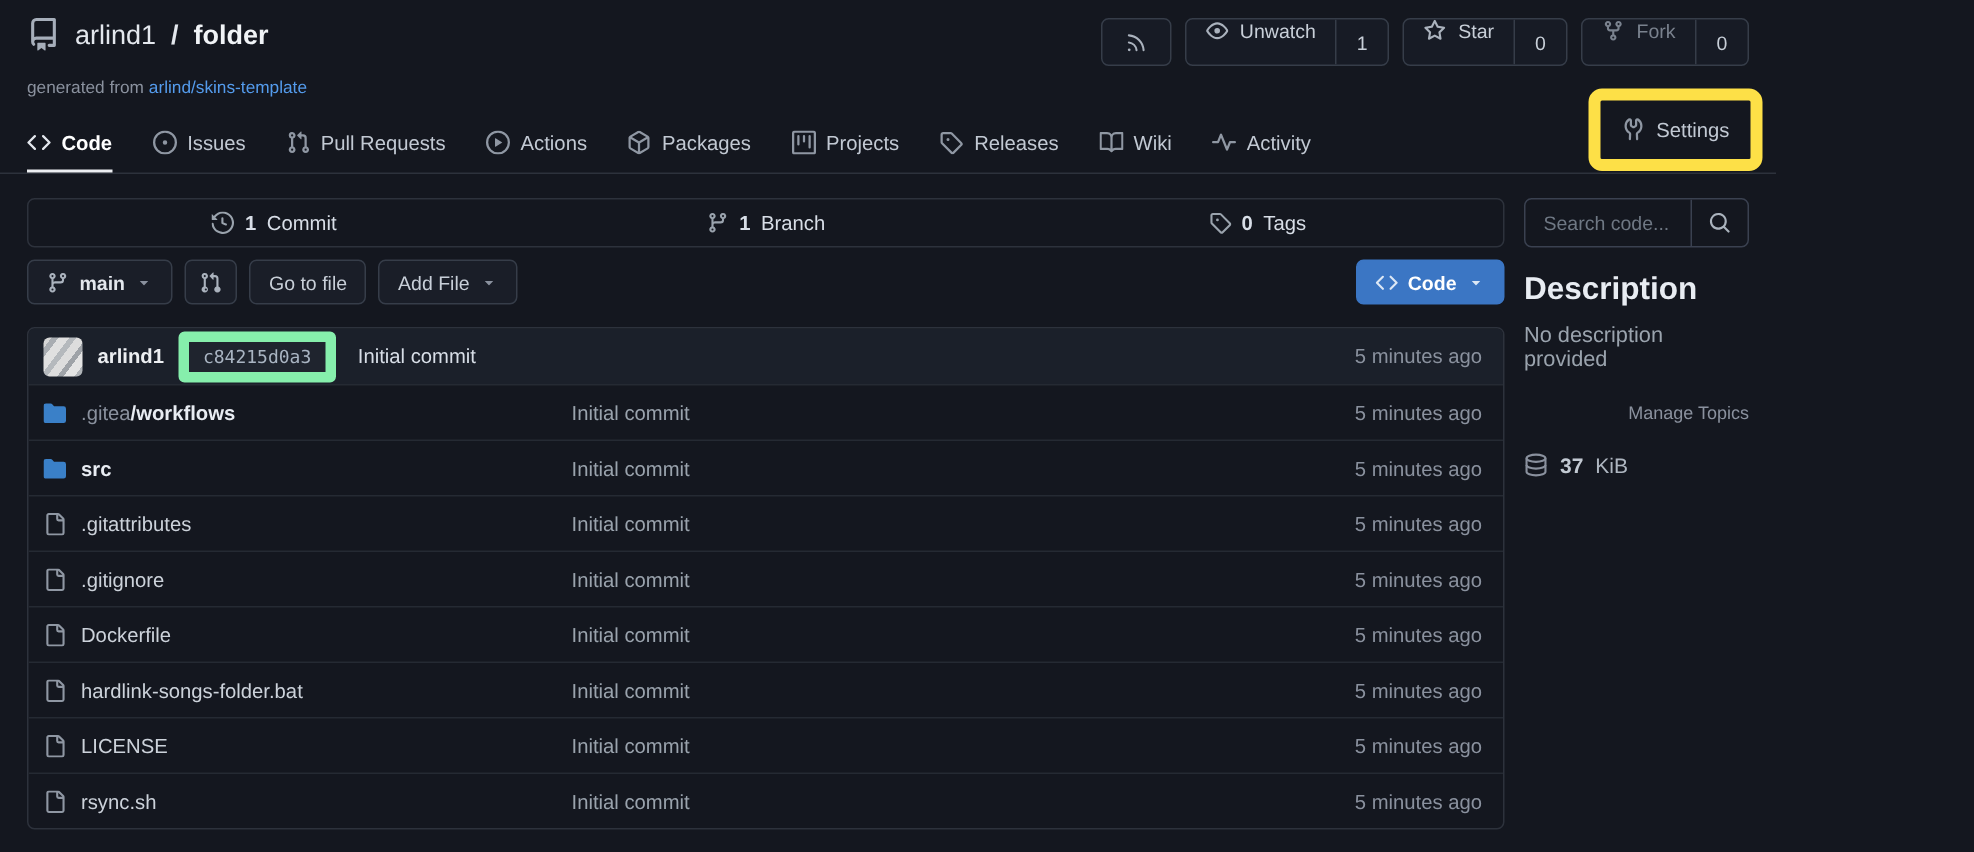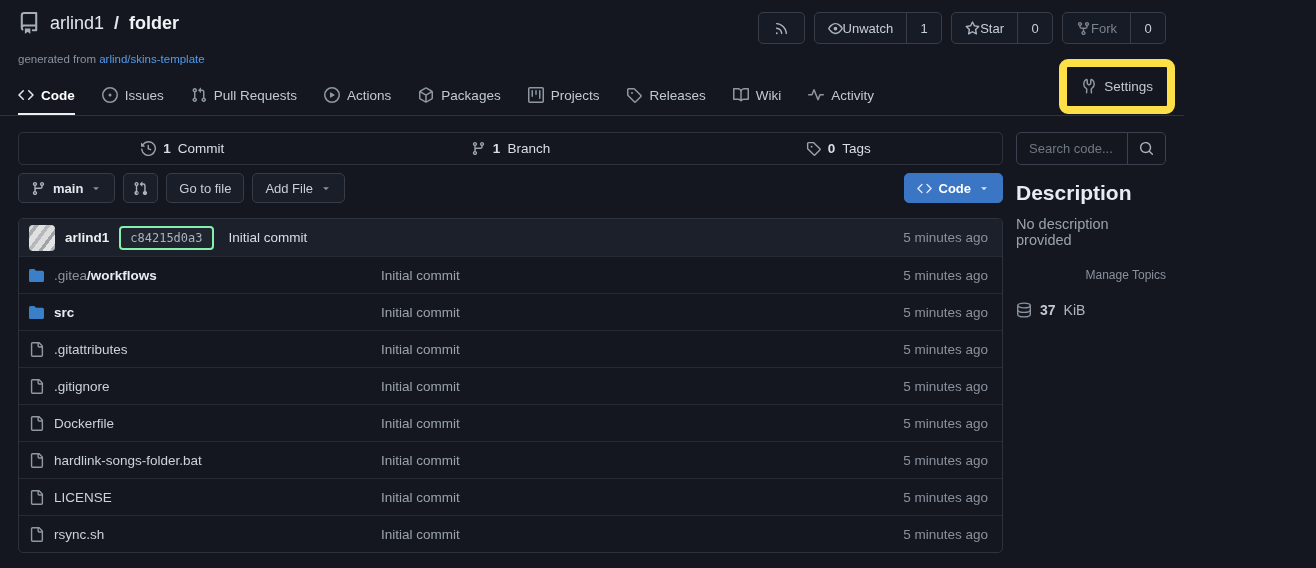--- a/index.html
+++ b/index.html
@@ -14,21 +14,21 @@
   .repo-title .icon{color:#a6aeba;}
   .repo-owner{color:#e3e7ed;font-weight:400;}
   .repo-sep{color:#e3e7ed;font-weight:700;}
   .repo-name{color:#f0f3f6;font-weight:700;}
   .generated{font-size:11.5px;color:#8a919e;margin-top:9px;}
   .generated a{color:#549bec;text-decoration:none;}
 
   .actions{display:flex;gap:9px;}
   .btn-group{display:flex;align-items:stretch;background:#171b25;border:1px solid #363d49;
              border-radius:5px;overflow:hidden;height:30px;}
-  .btn-main{display:flex;align-items:center;padding:0 13px;font-size:13px;color:#c8cfd8;}
+  .btn-main{display:flex;gap:8px;padding:0 13px;font-size:13px;color:#c8cfd8;}
   .btn-main .icon{color:#aab2bd;}
   .btn-group.muted .btn-main{color:#7a828e;}
   .btn-group.muted .btn-main .icon{color:#7a828e;}
   .btn-count{display:flex;align-items:center;justify-content:center;min-width:34px;
              border-left:1px solid #363d49;font-size:13px;color:#c8cfd8;}
   .btn-icononly{display:flex;align-items:center;justify-content:center;width:45px;color:#aab2bd;}
 
   
   .nav-row{display:flex;align-items:flex-end;gap:27px;padding:0 18px;height:50px;
            border-bottom:1px solid #2d323c;position:relative;}
@@ -65,21 +65,21 @@
   .code-btn .icon,.code-btn .caret{color:#dbe7f5;}
 
   .table{border:1px solid #2d323c;border-radius:5px;overflow:hidden;background:#14171f;}
   .commit-row{display:flex;align-items:center;height:37px;background:#1b202a;
               padding:0 10px;gap:10px;}
   .avatar{width:26px;height:26px;border-radius:4px;flex:none;
     background:linear-gradient(127deg,#d6d6d6 0 12%,#a9adb2 12% 22%,#e0e0e0 22% 38%,
       #b5b9bd 38% 48%,#dddddd 48% 63%,#9fa3a8 63% 72%,#e4e4e4 72% 88%,#b0b4b8 88%);}
   .commit-author{font-weight:700;font-size:13.5px;color:#eceef1;cursor:pointer;}
   .hash{font-family:"DejaVu Sans Mono",monospace;font-size:12px;color:#a9b4c2;
-        border:2px solid #86efac;border-radius:4px;padding:3px 9px;background:rgba(255,255,255,0.02);
+        border:7px solid #86efac;border-radius:4px;padding:3px 9px;background:rgba(255,255,255,0.02);
         cursor:pointer;}
   .commit-msg{font-size:13.5px;color:#d8dee7;margin-left:5px;cursor:pointer;}
   .commit-time{margin-left:auto;font-size:13.5px;color:#8a919e;padding-right:4px;}
 
   .file-row{display:flex;align-items:center;height:37px;padding:0 10px;
             border-top:1px solid #252a33;font-size:13.5px;box-sizing:border-box;}
   .file-name{display:flex;align-items:center;gap:10px;width:352px;flex:none;cursor:pointer;}
   .file-name .icon-folder{color:#3a80c8;}
   .file-name .icon-file{color:#8f97a3;}
   .file-name .prefix{color:#8a919e;}

